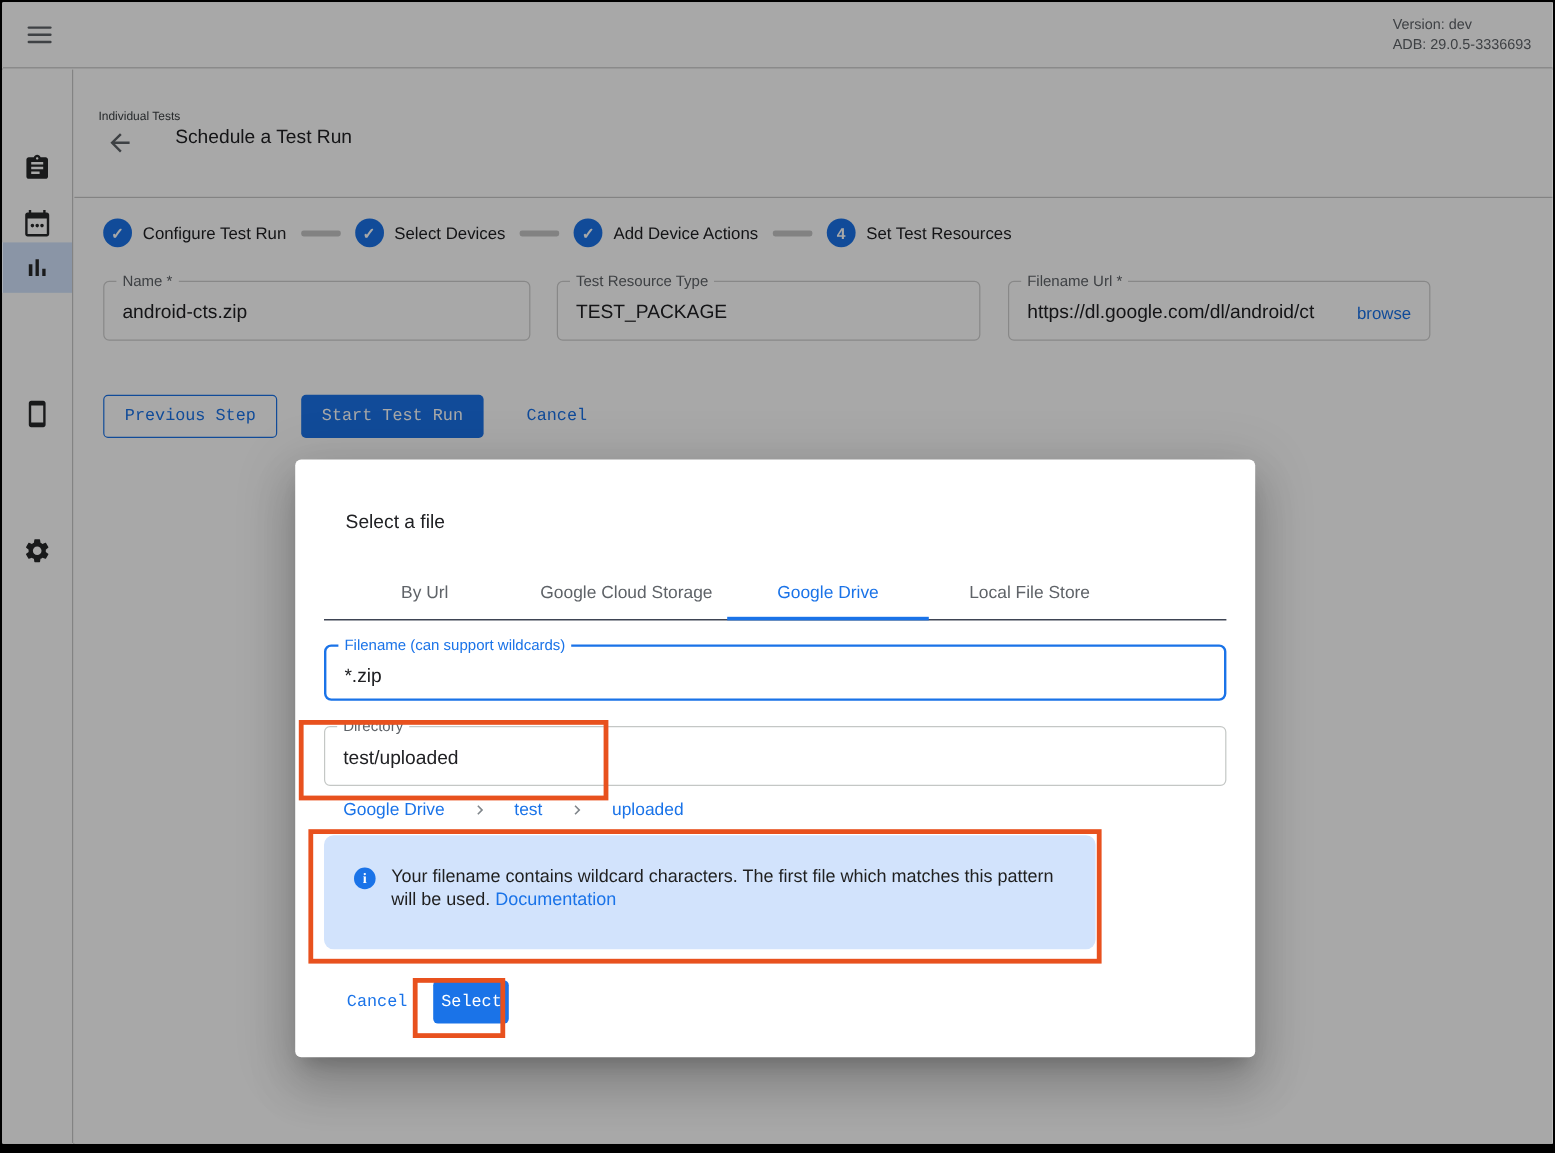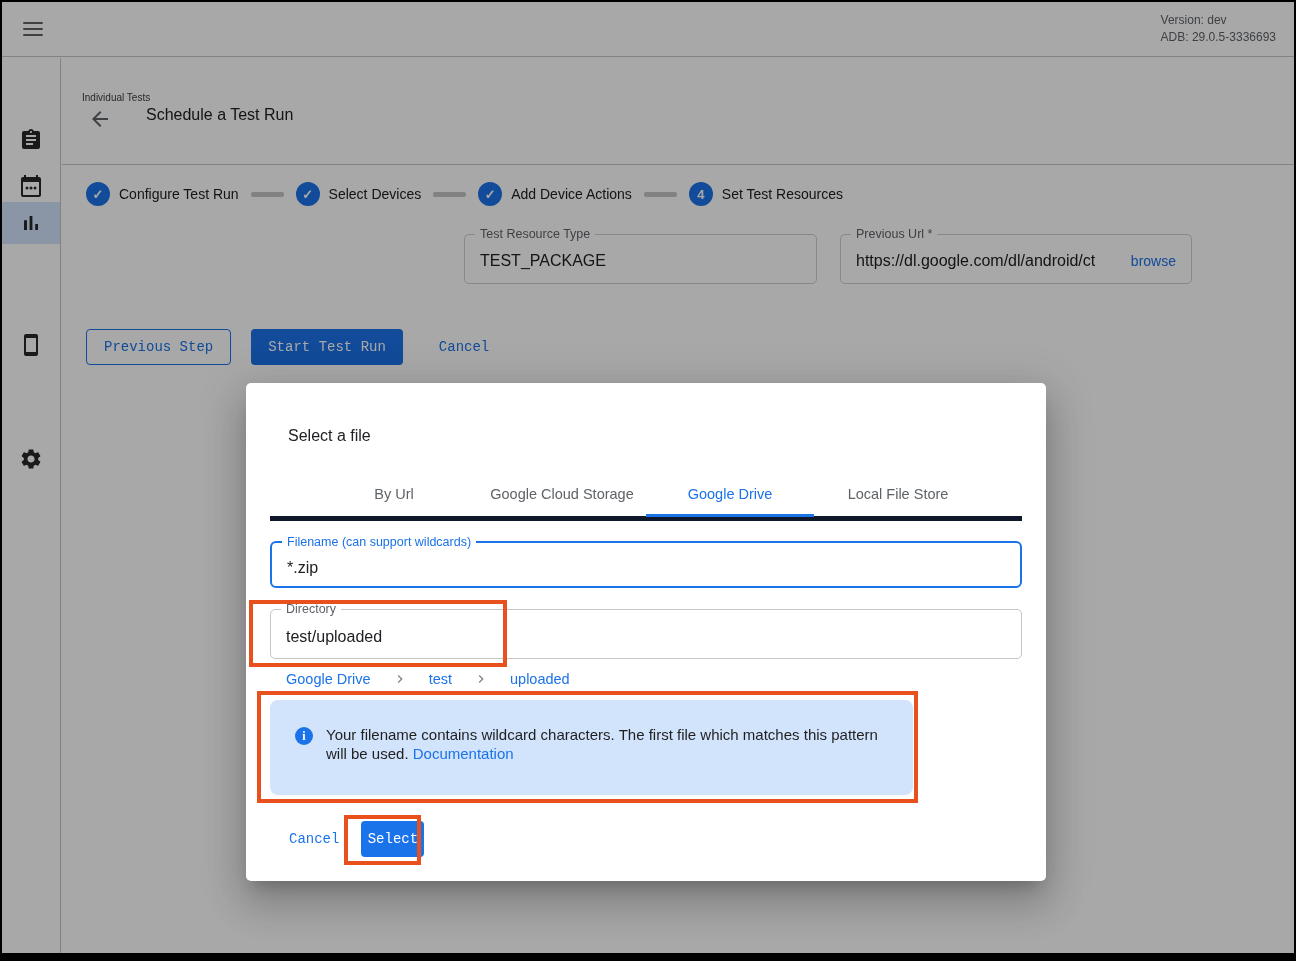--- a/index.html
+++ b/index.html
@@ -48,21 +48,21 @@
   .btn-stroked { border:1px solid #1a73e8; color:#1a73e8; background:transparent; padding:0 17px; }
   .btn-filled  { border:none; background:#1a73e8; color:#fff; padding:0 17px; margin-left:20px; }
   .btn-text    { border:none; background:transparent; color:#1a73e8; padding:0 16px; margin-left:20px; }
 
   
   .overlay { position:absolute; inset:0; background:rgba(0,0,0,.34); z-index:10; }
   .dialog { position:absolute; left:244px; top:381px; width:800px; height:498px; background:#fff; border-radius:5px; z-index:20;
             box-shadow:0 11px 15px -7px rgba(0,0,0,.2), 0 24px 38px 3px rgba(0,0,0,.14), 0 9px 46px 8px rgba(0,0,0,.12); }
   .dialog-title { padding:44px 0 0 42px; font-size:16px; color:#202124; }
 
-  .tabs { margin:27px 24px 0 24px; display:flex; border-bottom:5px solid #0f172a;justify-content:center; }
+  .tabs { margin:27px 24px 0 24px; display:flex; border-bottom:1px solid #0f172a; }
   .tab { width:168px; height:44px; display:flex; align-items:center; justify-content:center; font-size:14.5px; font-weight:500; color:#5f6368; cursor:pointer; position:relative; }
   .tab.active { color:#1a73e8; }
   .tab.active::after { content:""; position:absolute; left:0; right:0; bottom:-1px; height:3px; background:#1a73e8; }
 
   .dfield { position:relative; margin:21px 24px 0 24px; height:50px; border:1px solid #c4c7c5; border-radius:5px; display:flex; align-items:center; padding:6px 15px 0 15px; }
   .dfield .field-label { background:#fff; }
   .dfield-filename { height:47px; border:2px solid #1a73e8; border-radius:6px; margin-top:20px; }
   .dfield-filename .field-label { color:#1a73e8; }
 
   .crumbs { margin:12px 24px 0 40px; display:flex; align-items:center; column-gap:21px; }
@@ -155,26 +155,30 @@
         <div class="step-label">Add Device Actions</div>
       </div>
       <div class="step-sep"></div>
       <div class="step">
         <div class="step-circle">4</div>
         <div class="step-label">Set Test Resources</div>
       </div>
     </div>
 
     <div class="fields">
+      <div class="field field-name">
+        <div class="field-label">Name *</div>
+        <div class="field-value">android-cts.zip</div>
+      </div>
       <div class="field field-type">
         <div class="field-label">Test Resource Type</div>
         <div class="field-value">TEST_PACKAGE</div>
       </div>
       <div class="field field-url">
-        <div class="field-label">Previous Url *</div>
+        <div class="field-label">Filename Url *</div>
         <div class="field-value">https://dl.google.com/dl/android/ct</div>
         <div class="browse-link">browse</div>
       </div>
     </div>
 
     <div class="actions">
       <button class="btn btn-stroked">Previous Step</button>
       <button class="btn btn-filled">Start Test Run</button>
       <button class="btn btn-text">Cancel</button>
     </div>

